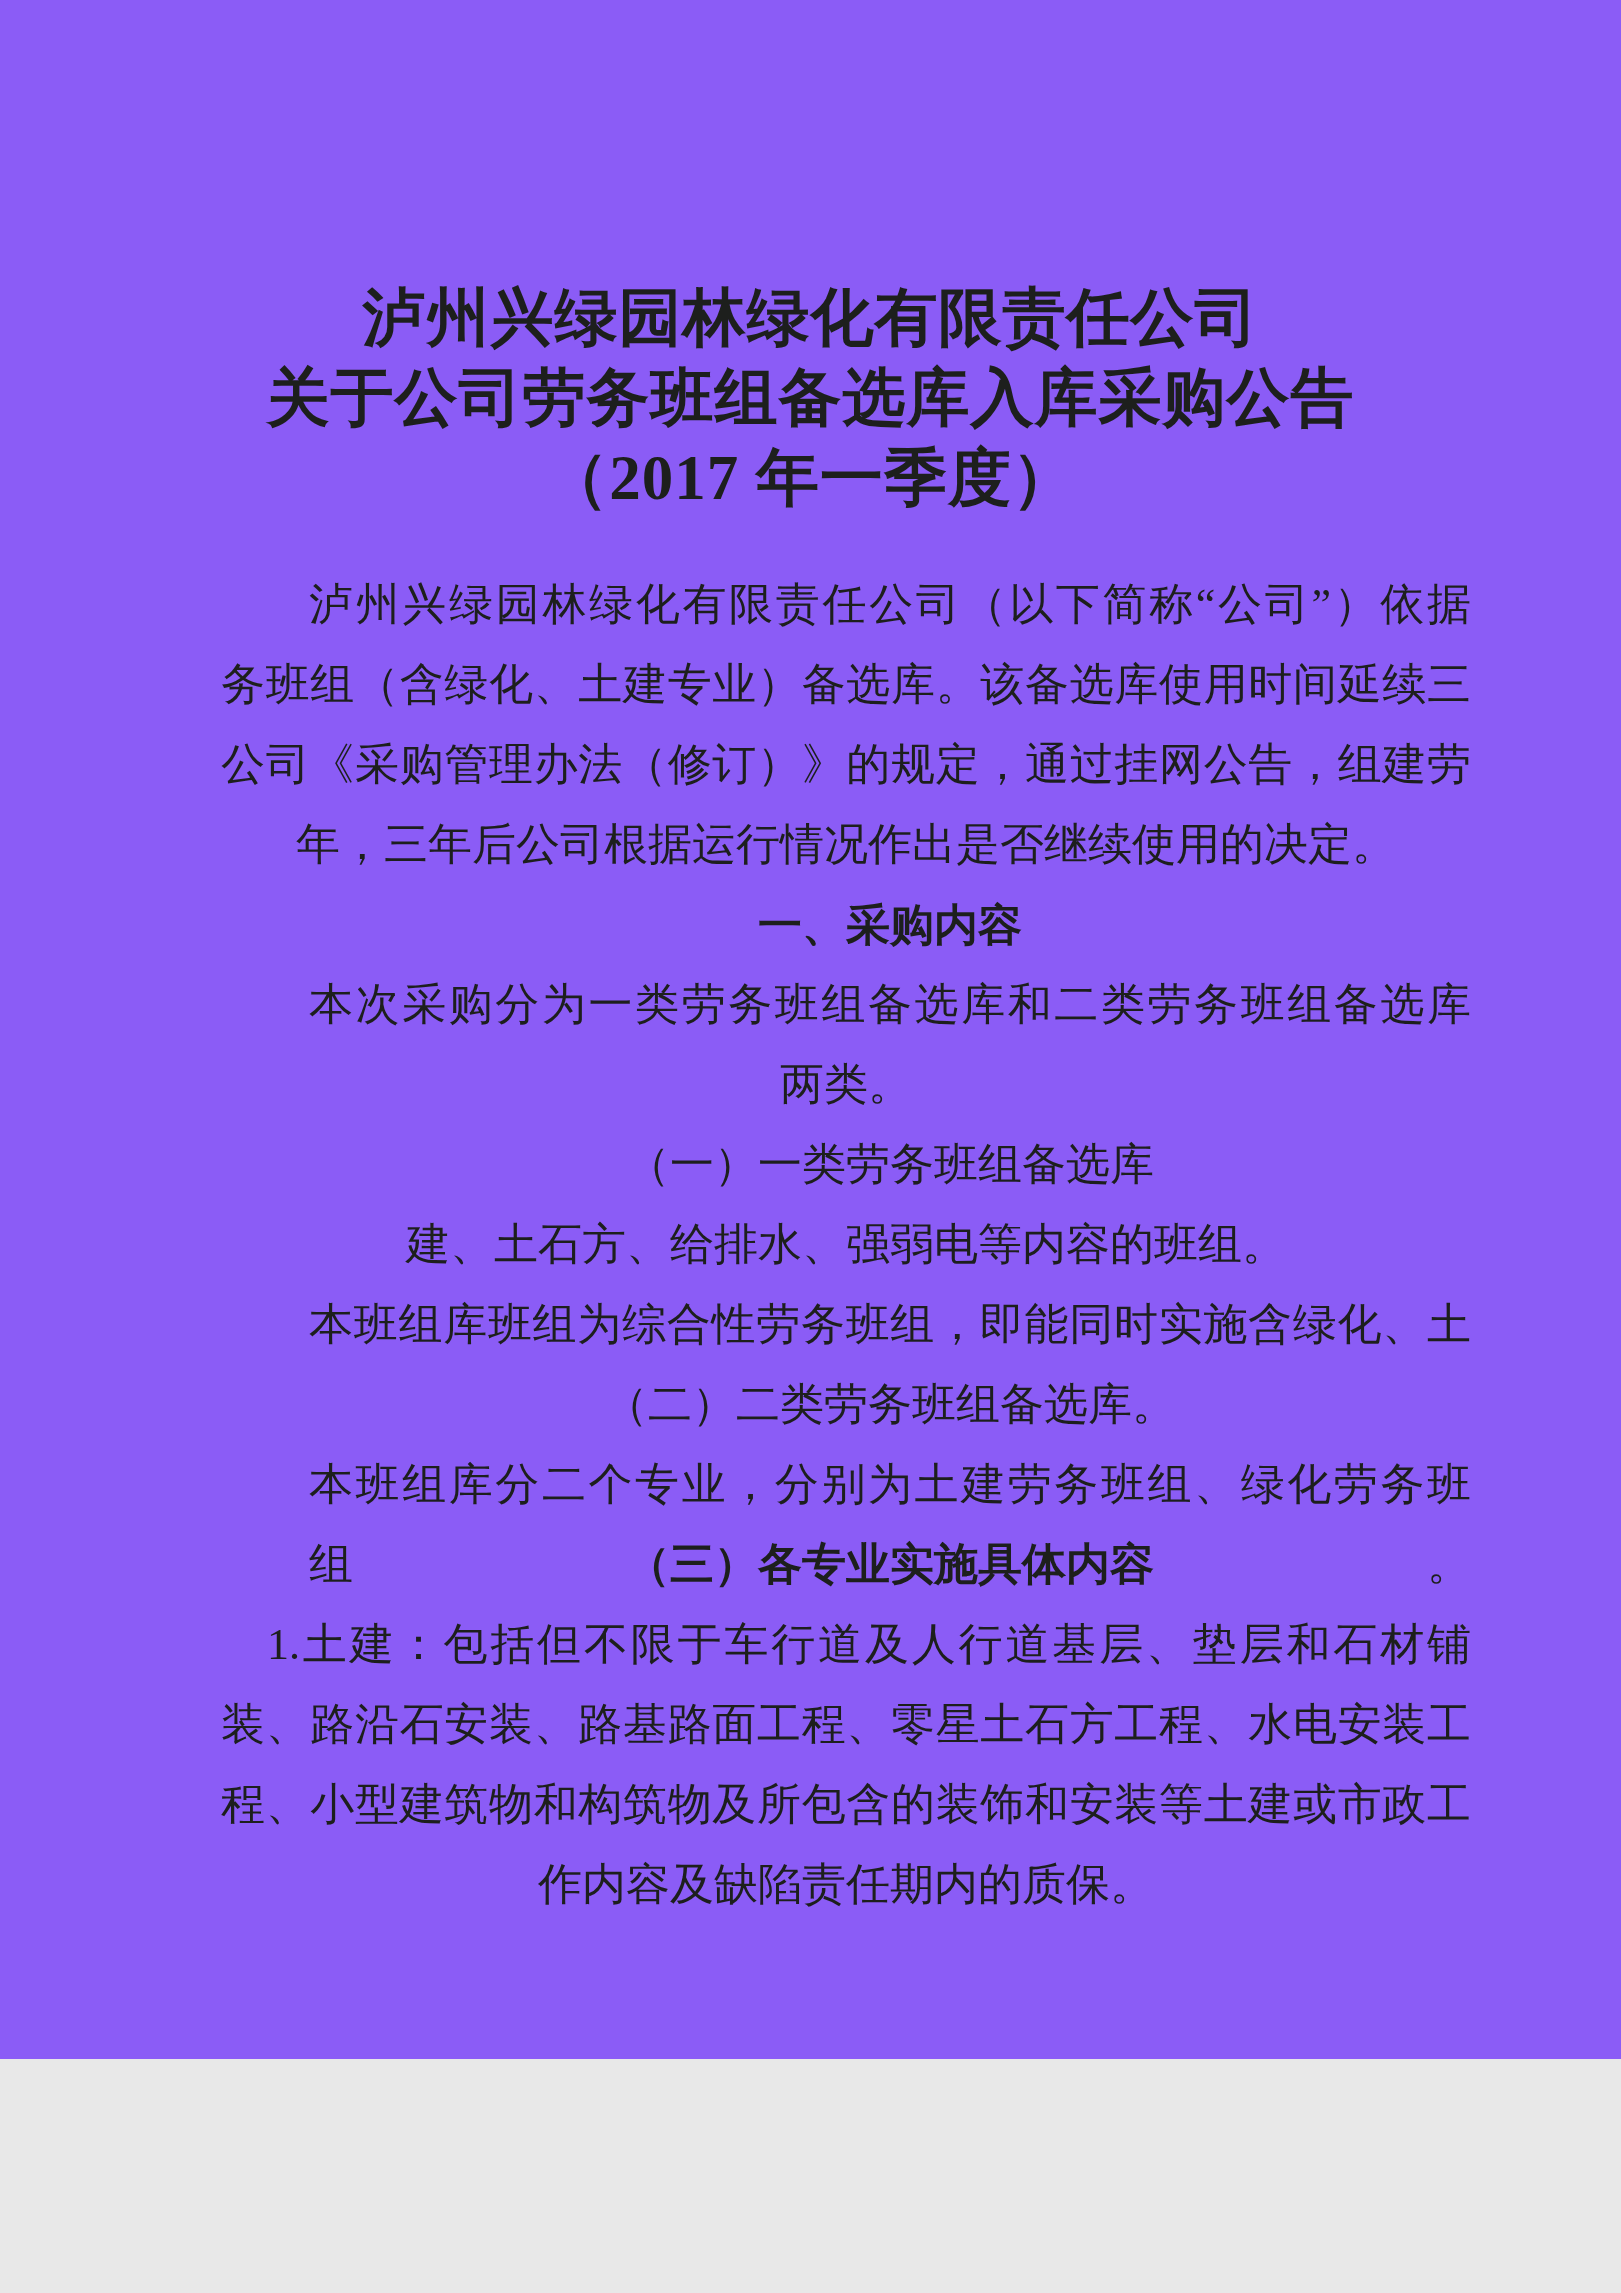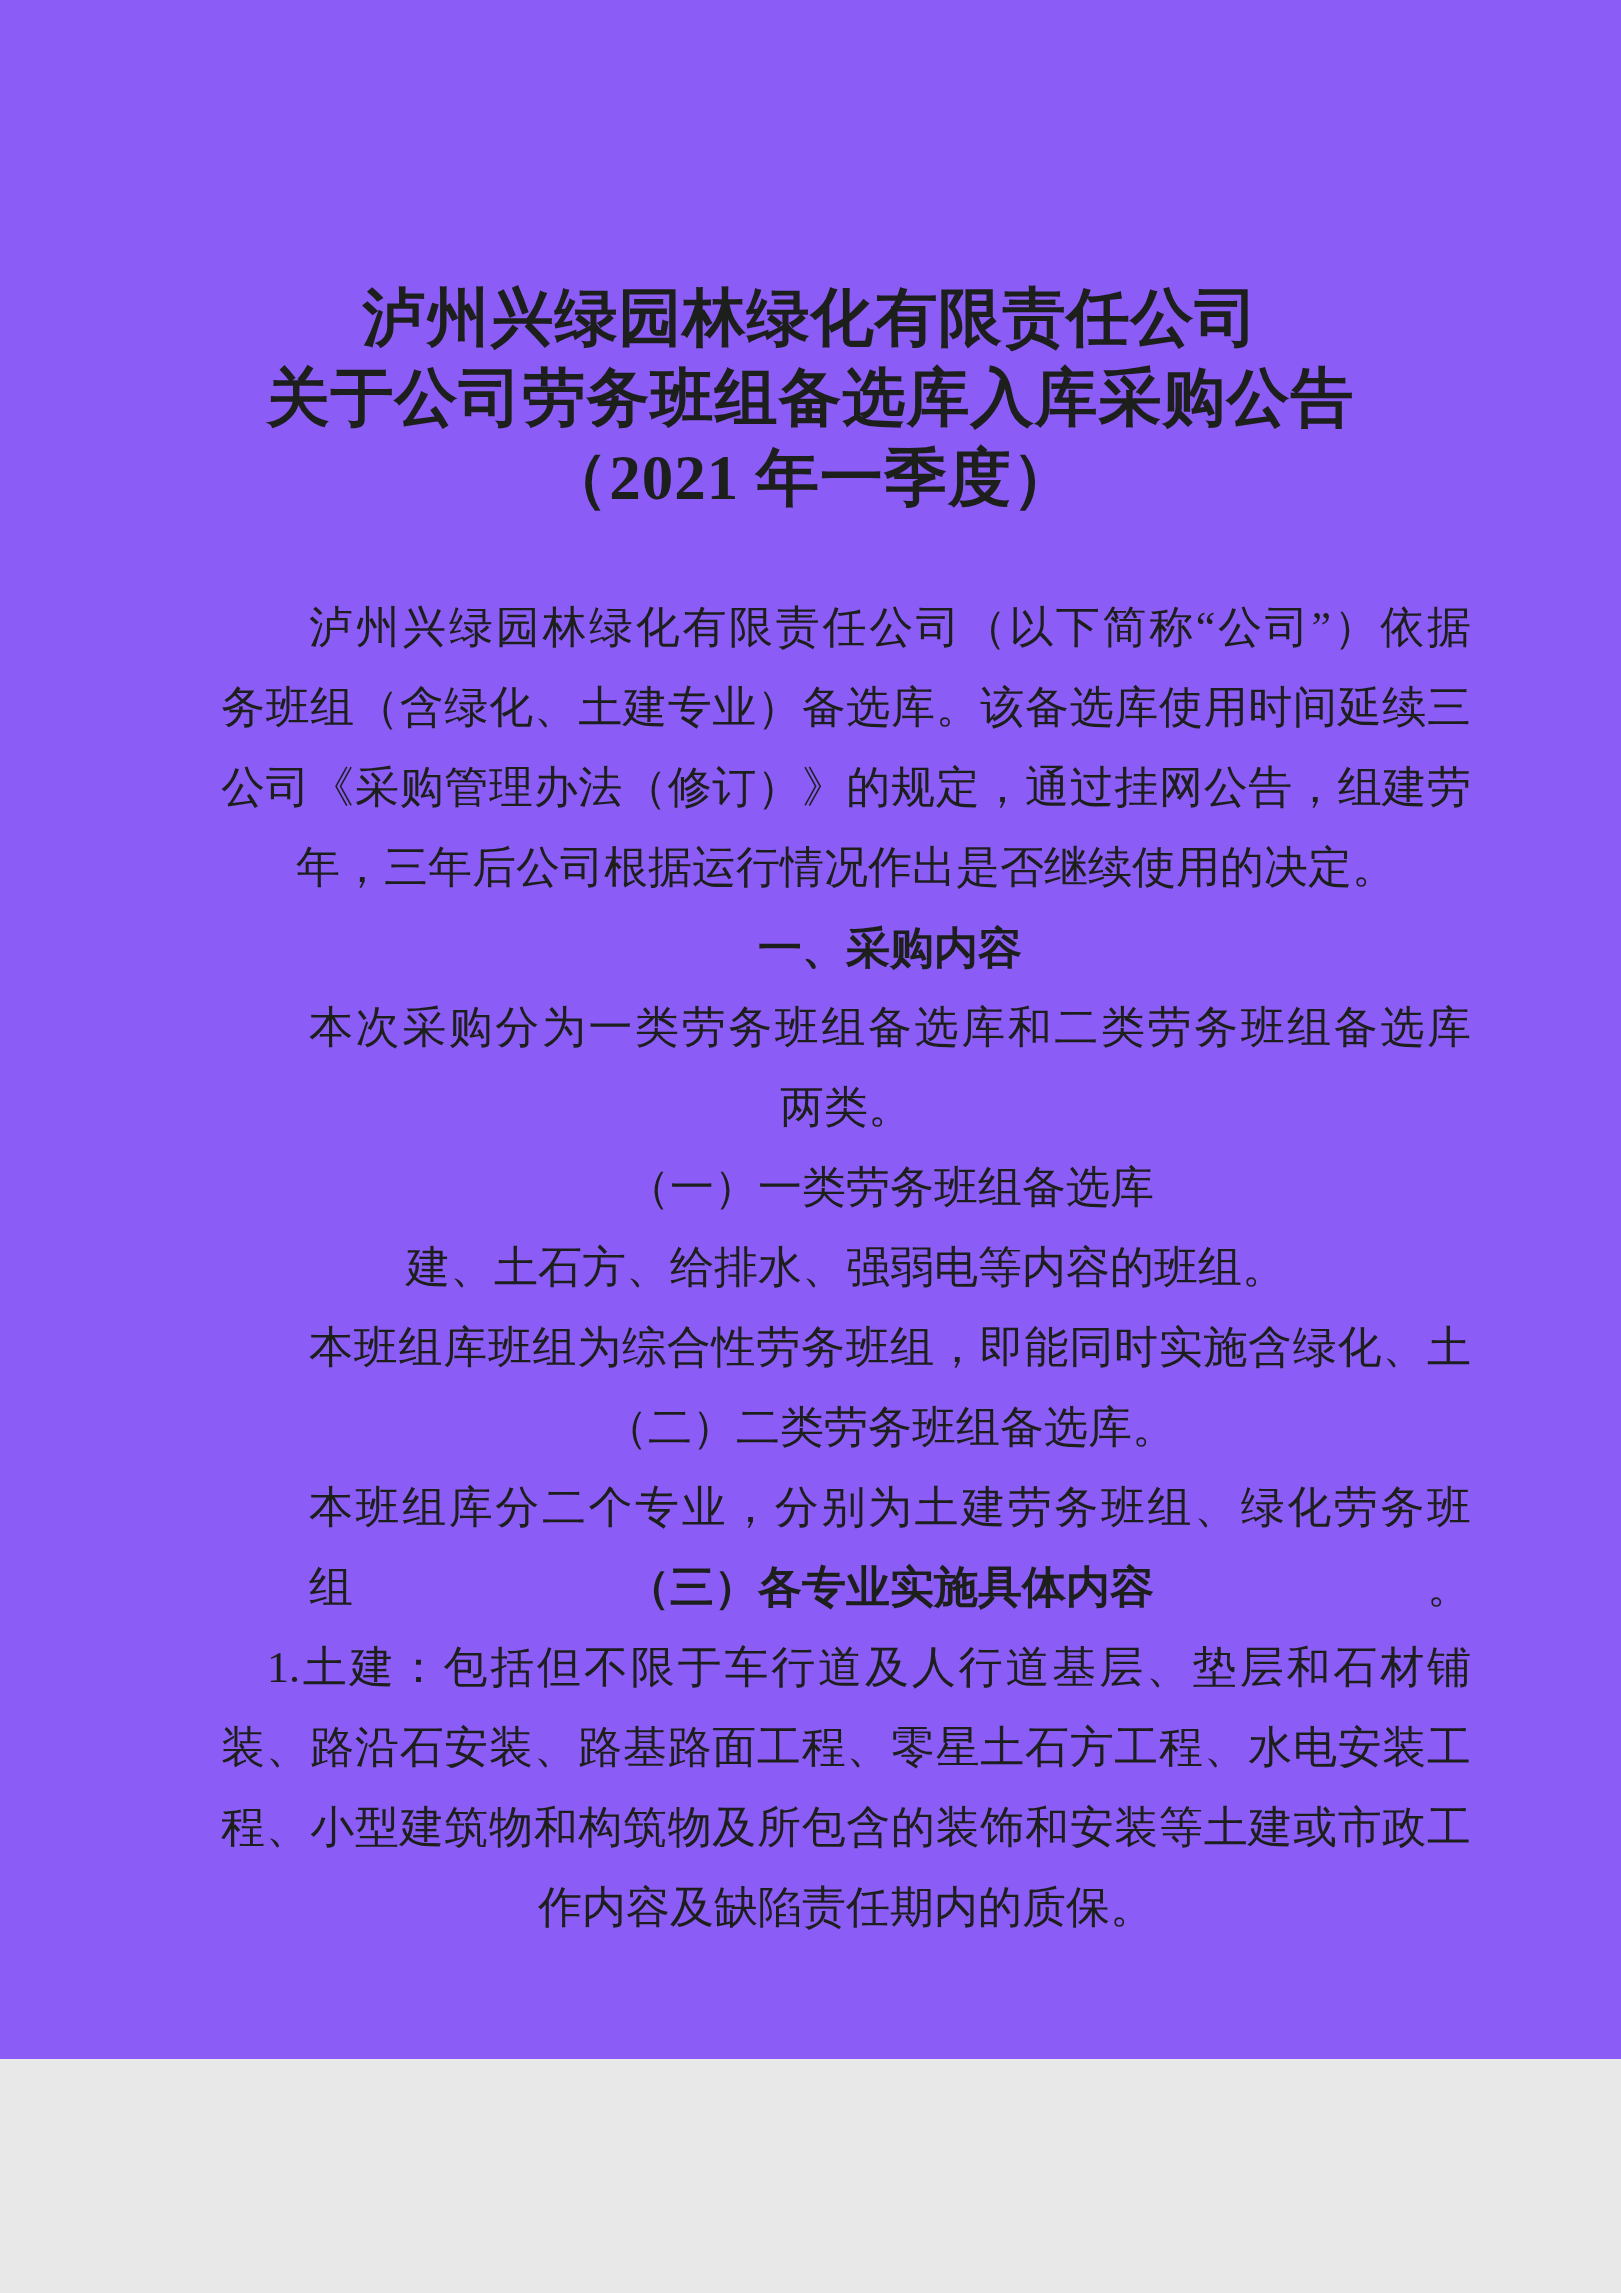--- a/index.html
+++ b/index.html
@@ -26,21 +26,21 @@
     text-align: center;
     font-weight: bold;
     font-size: 63px;
     line-height: 80px;
     letter-spacing: 1px;
   }
   .title-line { height: 80px; }
   
   .body-text {
     position: absolute;
-    top: 588px;
+    top: 565px;
     left: 221px;
     width: 1250px;
     font-size: 44px;
     line-height: 80px;
   }
   .body-line {
     height: 80px;
     white-space: nowrap;
     text-align: center;
   }
@@ -70,21 +70,21 @@
   }
 </style>
 </head>
 <body>
 
 <div class="page">
 
   <header class="title-block">
     <div class="title-line">泸州兴绿园林绿化有限责任公司</div>
     <div class="title-line">关于公司劳务班组备选库入库采购公告</div>
-    <div class="title-line">（2021 年一季度）</div>
+    <div class="title-line">（2017 年一季度）</div>
   </header>
 
   <main class="body-text" id="body-lines">
       <div class="body-line fill indent-em2">泸州兴绿园林绿化有限责任公司（以下简称“公司”）依据</div>
       <div class="body-line fill">务班组（含绿化、土建专业）备选库。该备选库使用时间延续三</div>
       <div class="body-line fill">公司《采购管理办法（修订）》的规定，通过挂网公告，组建劳</div>
       <div class="body-line">年，三年后公司根据运行情况作出是否继续使用的决定。</div>
       <div class="body-line indent-em2 style-hei">一、采购内容</div>
       <div class="body-line fill indent-em2">本次采购分为一类劳务班组备选库和二类劳务班组备选库</div>
       <div class="body-line">两类。</div>

